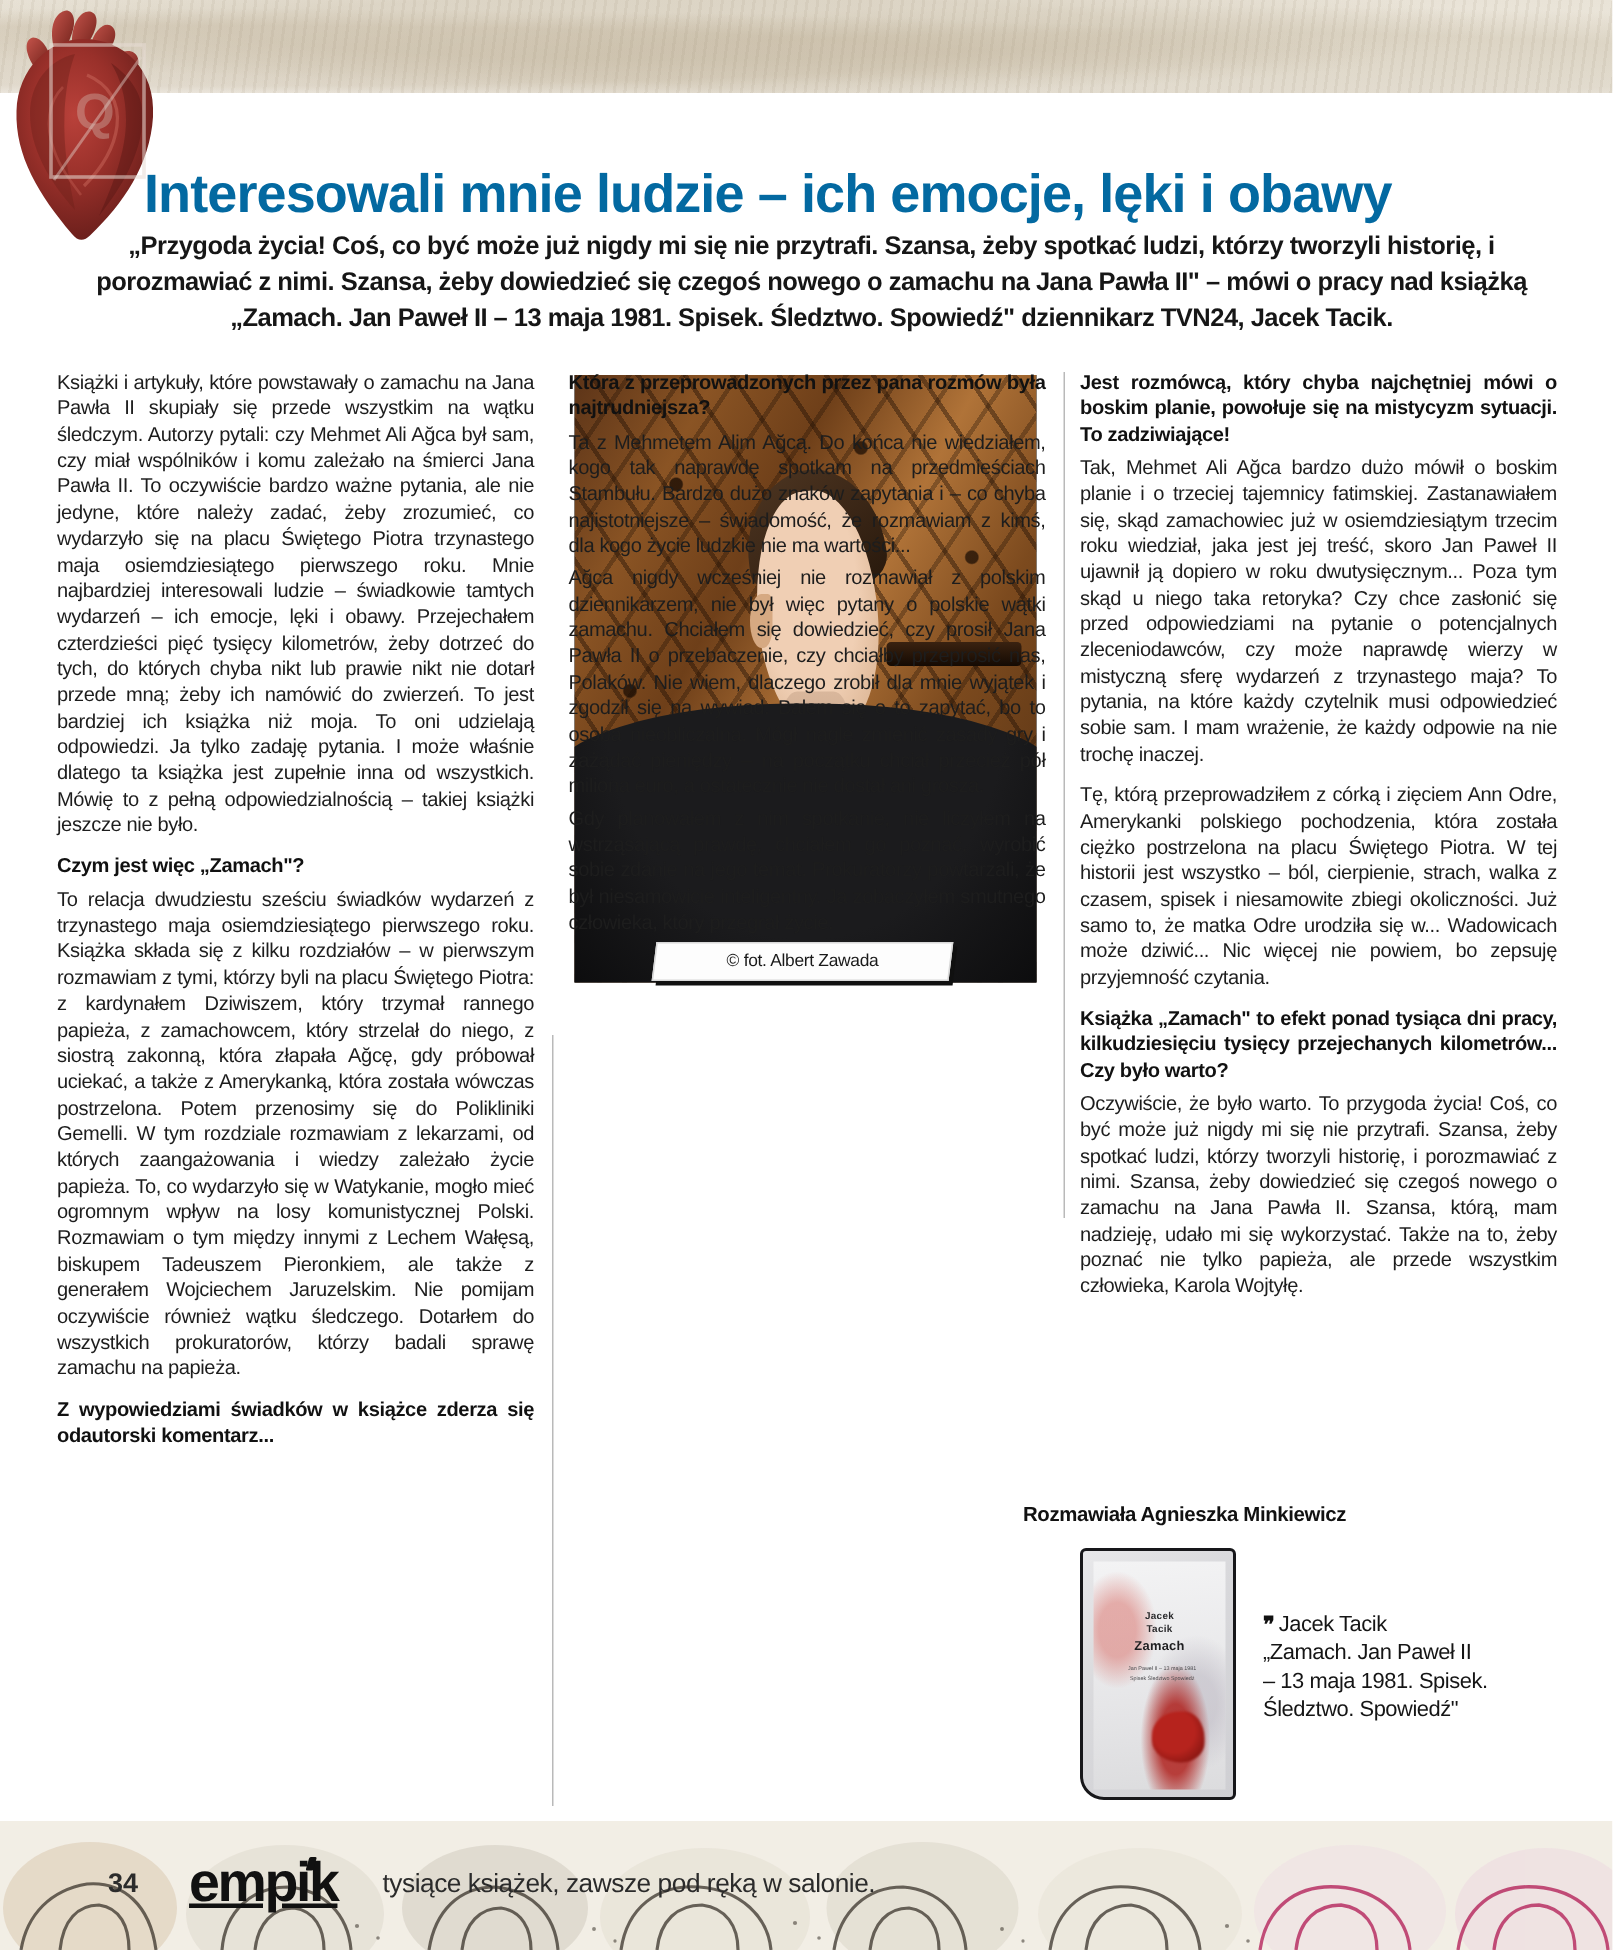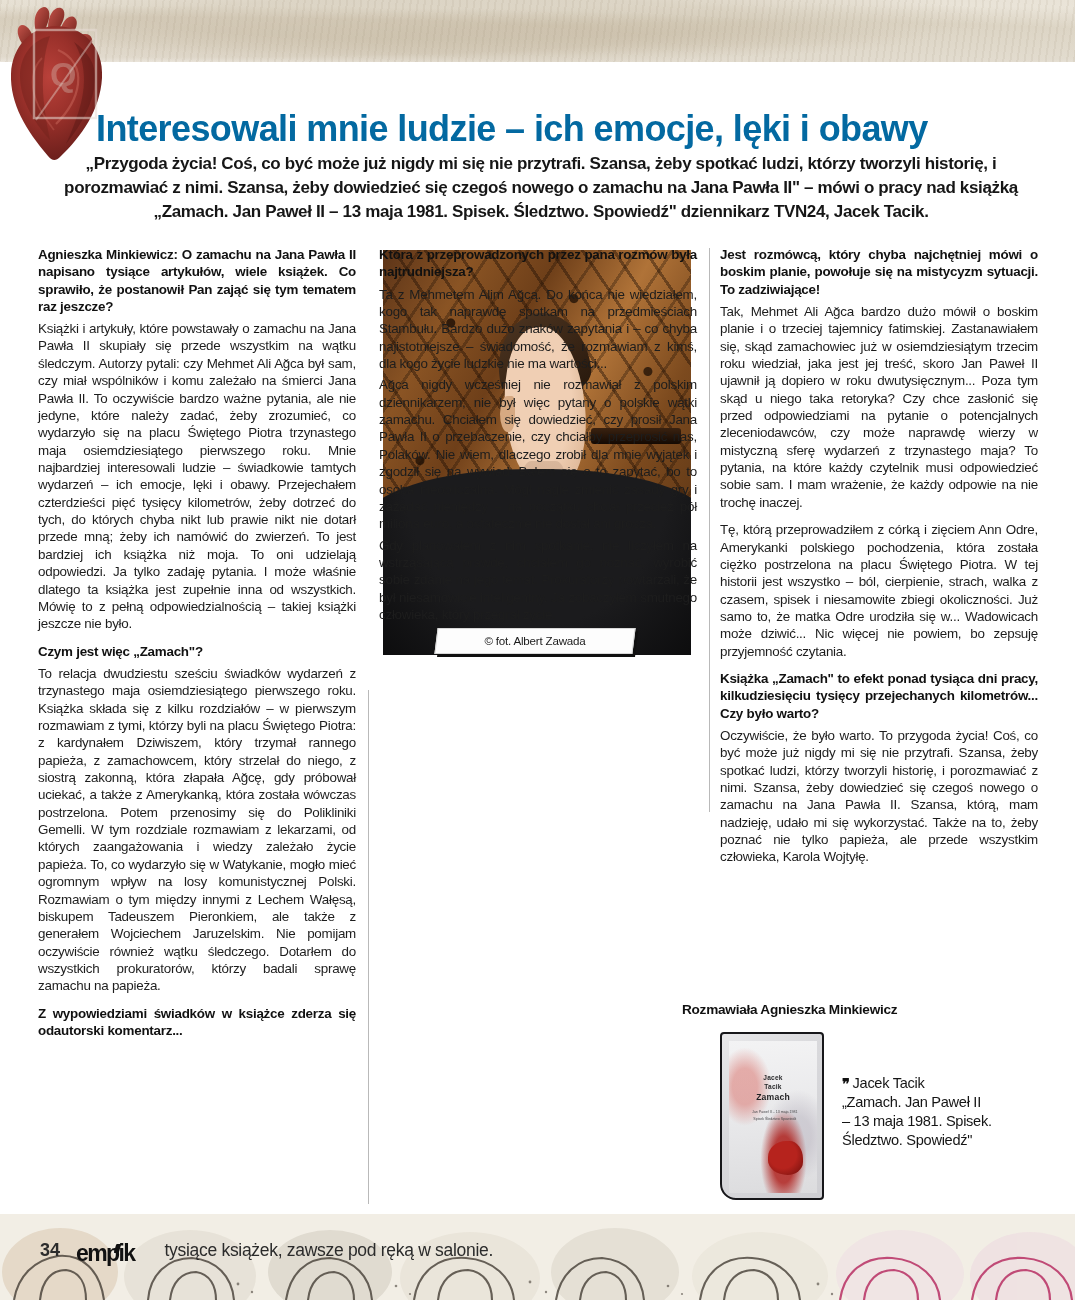--- a/index.html
+++ b/index.html
@@ -200,27 +200,27 @@
 
   
   .footer-band{
     position:absolute; left:0; bottom:0; width:1075px; height:86px;
     background:linear-gradient(180deg,#f6f3ec 0%, #efebe1 40%, #e9e5da 100%);
     overflow:hidden;
   }
   .footer-art{ position:absolute; inset:0; }
   .footer-row{
     position:absolute; left:0; bottom:30px; width:1075px; height:30px;
-    display:flex; gap:16px; padding-left:40px;
+    display:flex; align-items:center; gap:16px; padding-left:72px;
     z-index:3;
   }
   .page-num{ font-size:18px; font-weight:600; color:#2c2c2c; }
   .empik{
-    font-size:23px; font-weight:bold; letter-spacing:-1.6px;
-    color:#111; position:relative;
+    font-size:37px; font-weight:bold; letter-spacing:-1.6px;
+    color:#111; margin-left:18px; position:relative;text-decoration:underline;
   }
   .empik-dot{
     position:absolute; right:15px; top:4px; width:5px; height:9px;
     background:#111; transform:skewX(-16deg); border-radius:1px;
   }
   .tagline{
     font-size:17.5px; color:#2b2b2b; margin-left:14px; letter-spacing:-0.3px;
   }
 </style>
 </head>
@@ -285,21 +285,20 @@
 <div class="photo-caption">
   <span>© fot. Albert Zawada</span>
 </div>
 
 <div class="cols">
 
   <div class="rule rule-a"></div>
   <div class="rule rule-b"></div>
 
   <div class="col col-1">
-    <p class="q">Agnieszka Minkiewicz: O zamachu na Jana Pawła II napisano tysiące artykułów, wiele książek. Co sprawiło, że postanowił Pan zająć się tym tematem raz jeszcze?</p>
     <p class="a last">Książki i artykuły, które powstawały o zamachu na Jana Pawła II skupiały się przede wszystkim na wątku śledczym. Autorzy pytali: czy Mehmet Ali Ağca był sam, czy miał wspólników i komu zależało na śmierci Jana Pawła II. To oczywiście bardzo ważne pytania, ale nie jedyne, które należy zadać, żeby zrozumieć, co wydarzyło się na placu Świętego Piotra trzynastego maja osiemdziesiątego pierwszego roku. Mnie najbardziej interesowali ludzie – świadkowie tamtych wydarzeń – ich emocje, lęki i obawy. Przejechałem czterdzieści pięć tysięcy kilometrów, żeby dotrzeć do tych, do których chyba nikt lub prawie nikt nie dotarł przede mną; żeby ich namówić do zwierzeń. To jest bardziej ich książka niż moja. To oni udzielają odpowiedzi. Ja tylko zadaję pytania. I może właśnie dlatego ta książka jest zupełnie inna od wszystkich. Mówię to z pełną odpowiedzialnością – takiej książki jeszcze nie było.</p>
     <p class="q">Czym jest więc „Zamach"?</p>
     <p class="a last">To relacja dwudziestu sześciu świadków wydarzeń z trzynastego maja osiemdziesiątego pierwszego roku. Książka składa się z kilku rozdziałów – w pierwszym rozmawiam z tymi, którzy byli na placu Świętego Piotra: z kardynałem Dziwiszem, który trzymał rannego papieża, z zamachowcem, który strzelał do niego, z siostrą zakonną, która złapała Ağcę, gdy próbował uciekać, a także z Amerykanką, która została wówczas postrzelona. Potem przenosimy się do Polikliniki Gemelli. W tym rozdziale rozmawiam z lekarzami, od których zaangażowania i wiedzy zależało życie papieża. To, co wydarzyło się w Watykanie, mogło mieć ogromnym wpływ na losy komunistycznej Polski. Rozmawiam o tym między innymi z Lechem Wałęsą, biskupem Tadeuszem Pieronkiem, ale także z generałem Wojciechem Jaruzelskim. Nie pomijam oczywiście również wątku śledczego. Dotarłem do wszystkich prokuratorów, którzy badali sprawę zamachu na papieża.</p>
     <p class="q">Z wypowiedziami świadków w książce zderza się odautorski komentarz...</p>
   </div>
 
   <div class="col col-2">
     <p class="q">Która z przeprowadzonych przez pana rozmów była najtrudniejsza?</p>
     <p class="a">Ta z Mehmetem Alim Ağcą. Do końca nie wiedziałem, kogo tak naprawdę spotkam na przedmieściach Stambułu. Bardzo dużo znaków zapytania i – co chyba najistotniejsze – świadomość, że rozmawiam z kimś, dla kogo życie ludzkie nie ma wartości...</p>
     <p class="a">Ağca nigdy wcześniej nie rozmawiał z polskim dziennikarzem, nie był więc pytany o polskie wątki zamachu. Chciałem się dowiedzieć, czy prosił Jana Pawła II o przebaczenie, czy chciałby przeprosić nas, Polaków. Nie wiem, dlaczego zrobił dla mnie wyjątek i zgodził się na wywiad. Bałem się o to zapytać, bo to osoba nieobliczalna. Mógł nagle zmienić zasady gry i zażądać pieniędzy – na początku chciał przecież pół miliona euro, a ostatecznie nie dostał ani grosza.</p>

